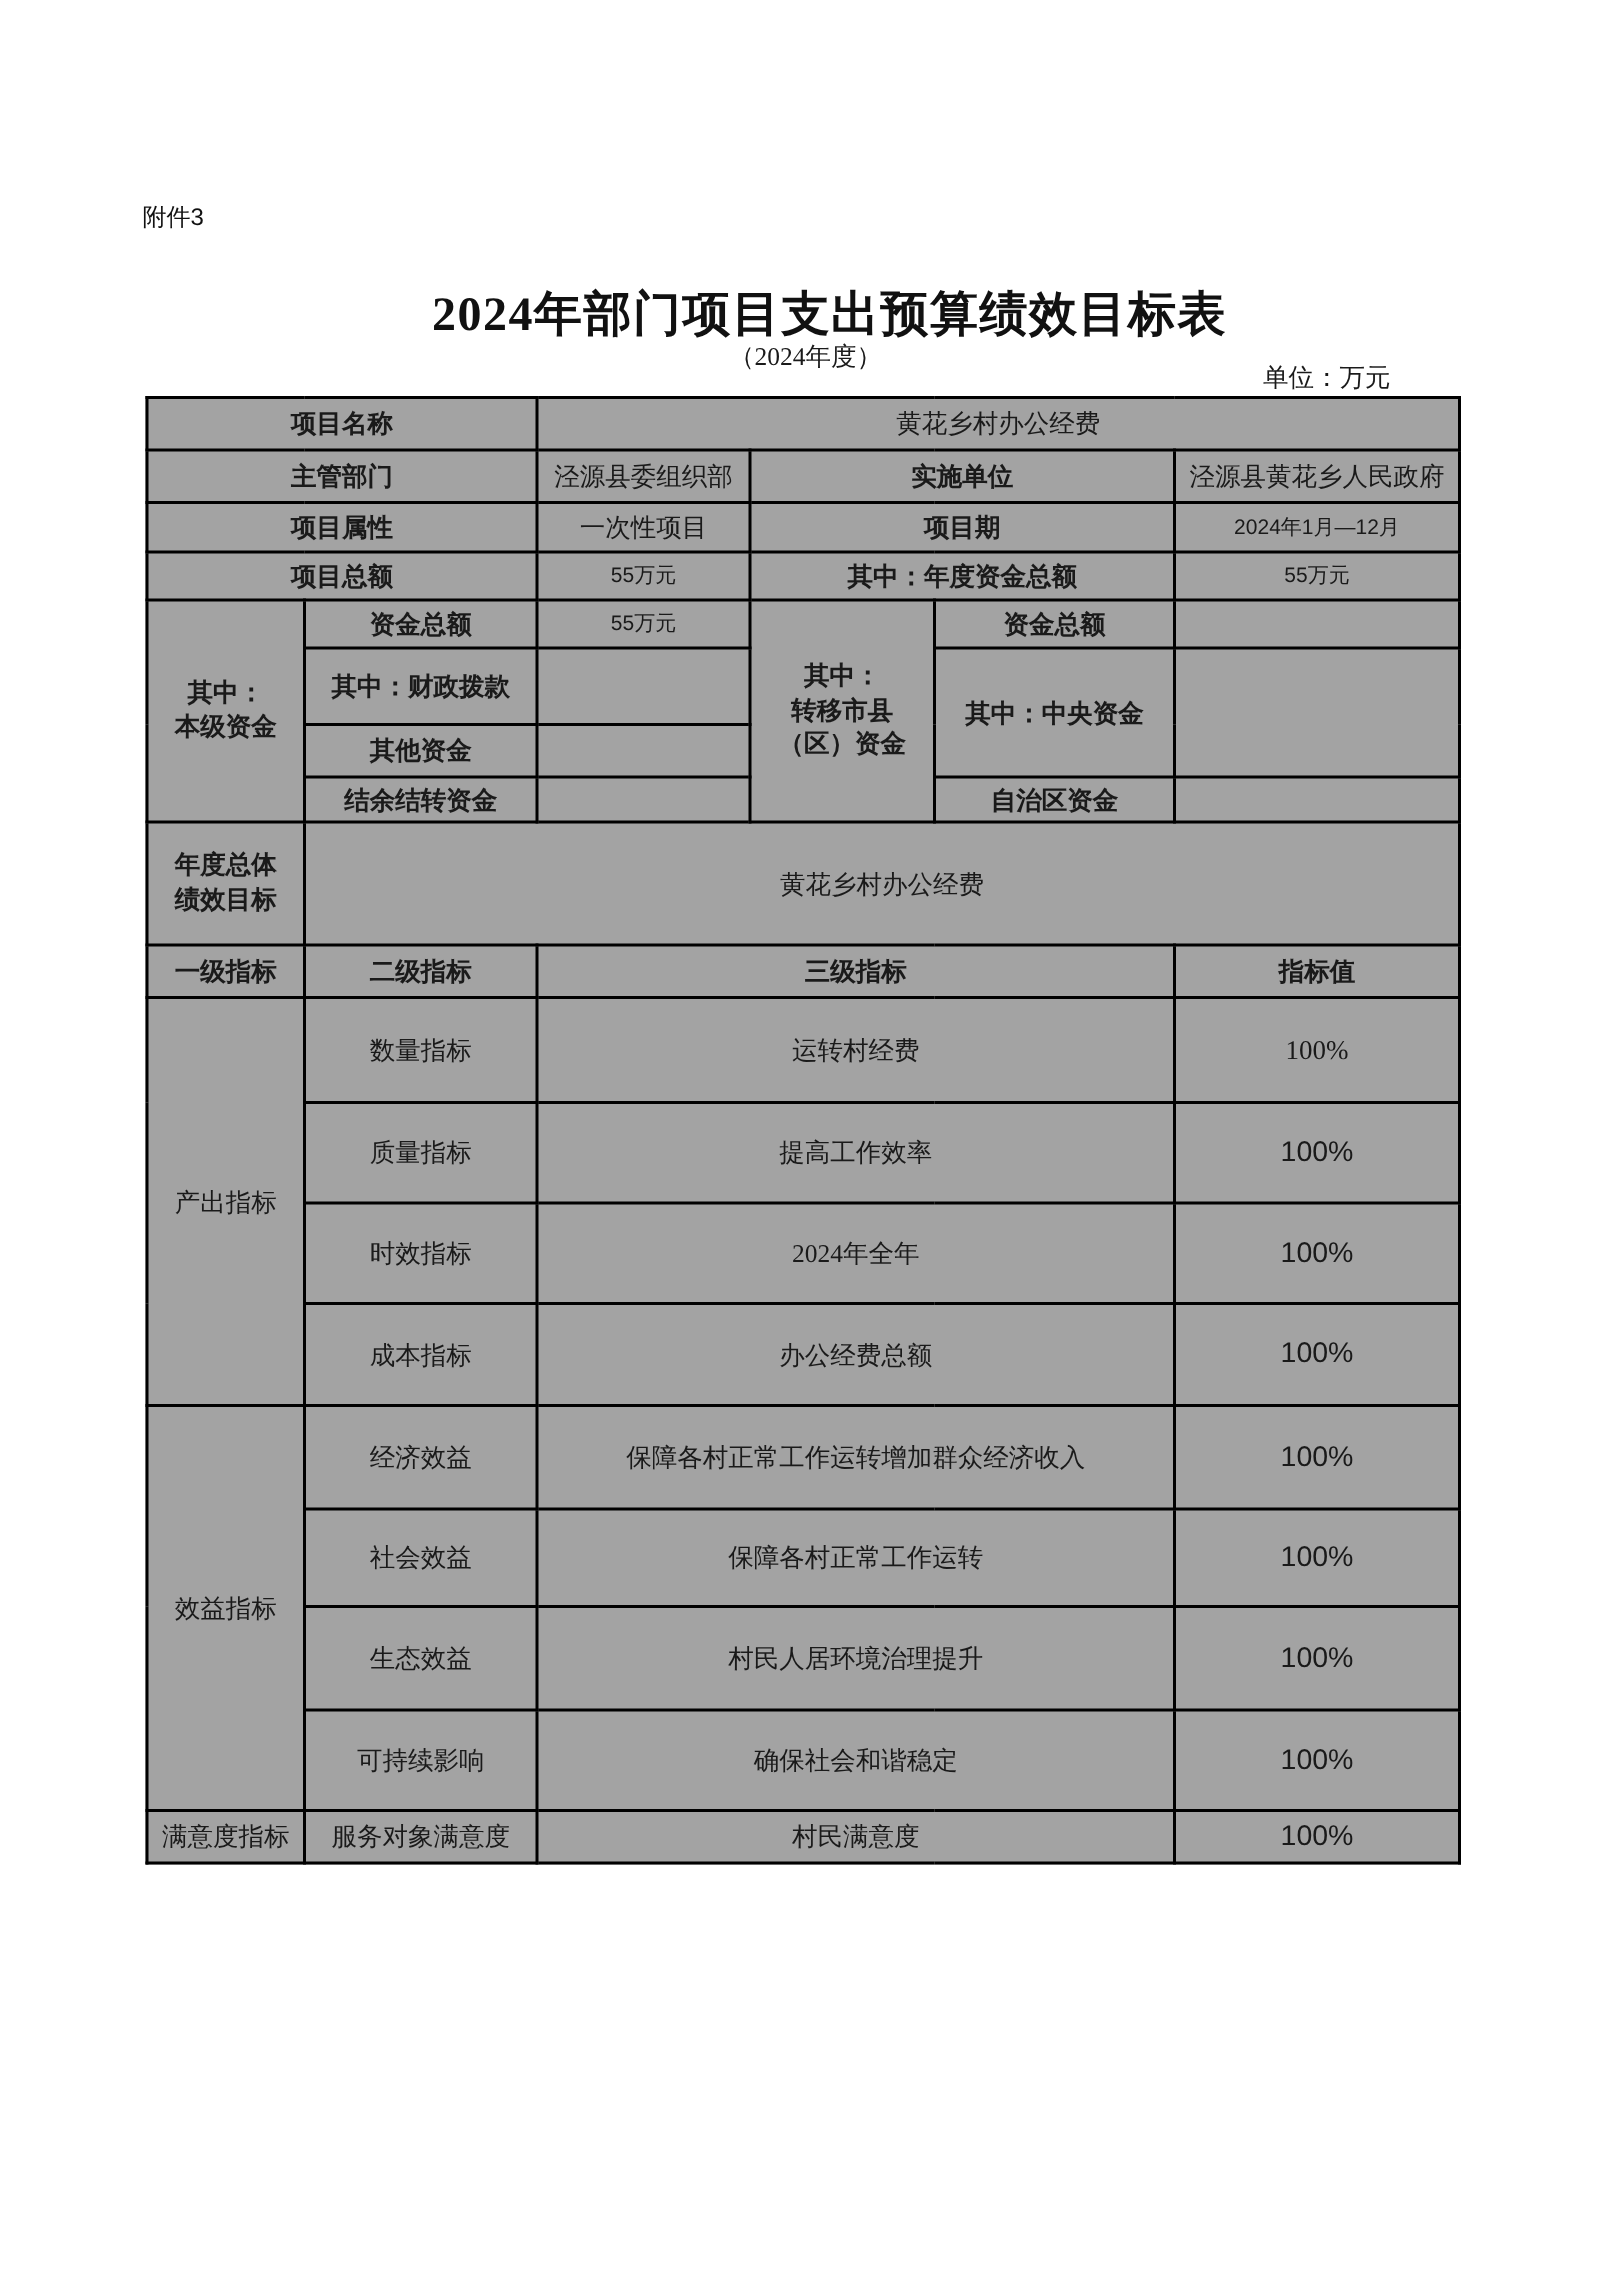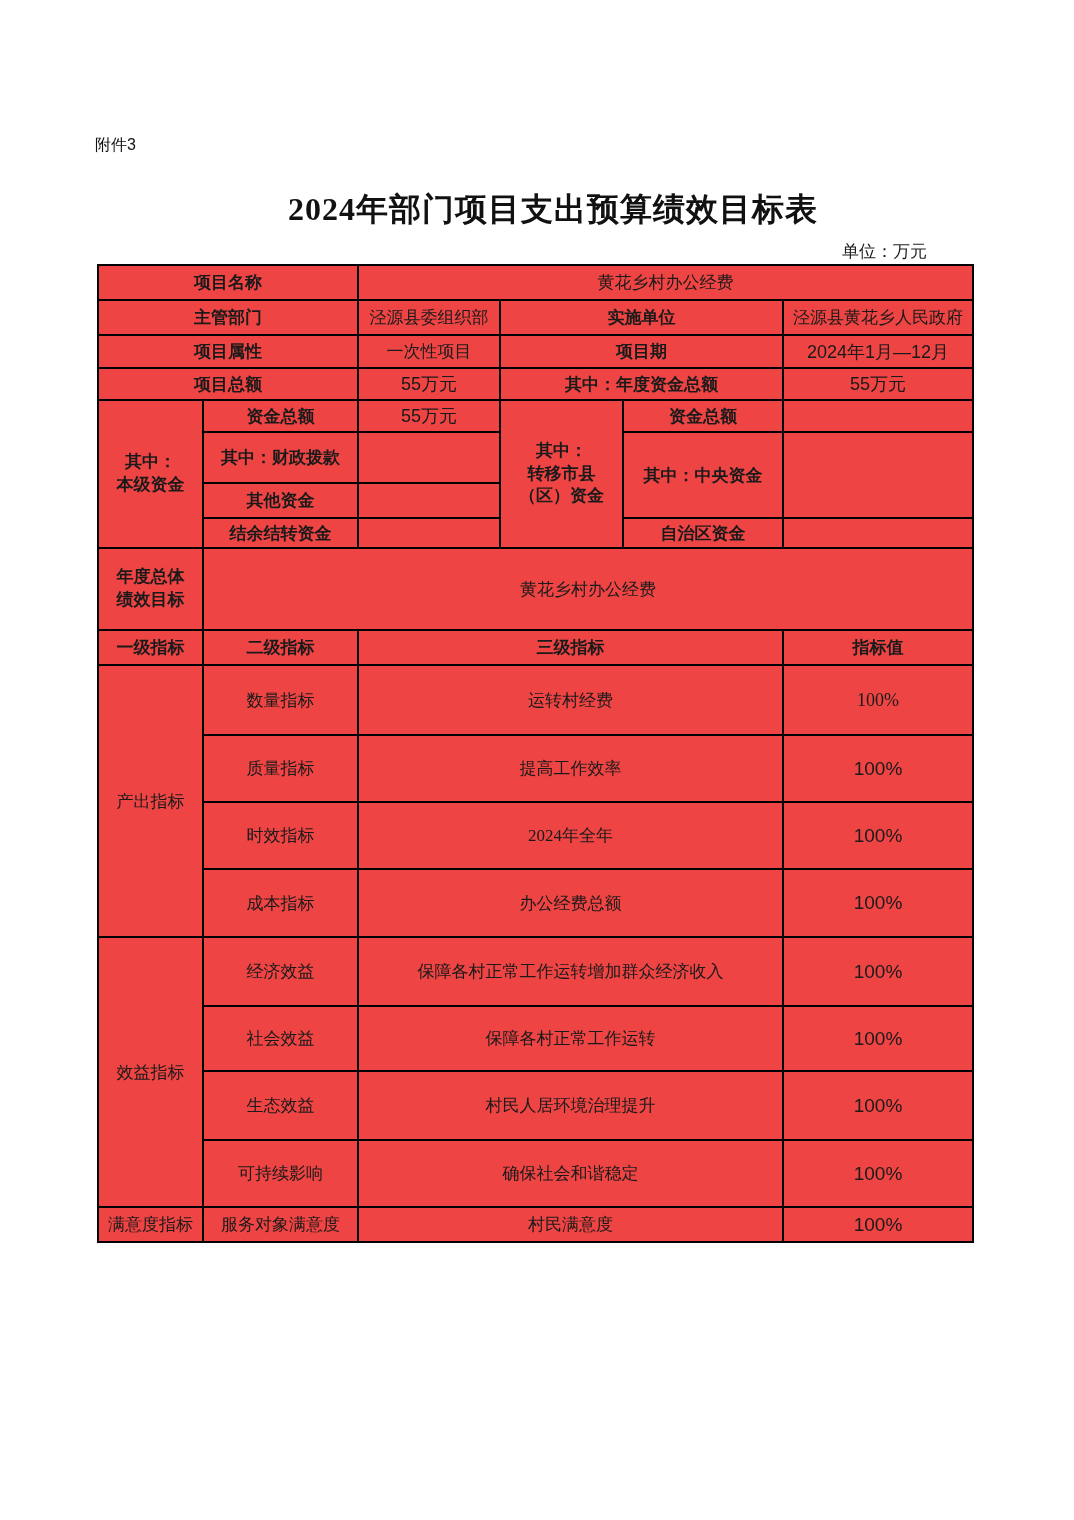--- a/index.html
+++ b/index.html
@@ -44,51 +44,52 @@
     top: 240px; right: 147px;
     font-family: "Liberation Serif", serif;
     font-size: 17px;
   }
   table.grid {
     position: absolute;
     left: 97px; top: 264px;
     width: 875px;
     border-collapse: collapse;
     table-layout: fixed;
-    background: #ef4444;
+    background: #a3a3a3;
   }
   table.grid td {
     border: 2px solid #000000;
     text-align: center;
     vertical-align: middle;
     padding: 2px 4px;
     overflow: hidden;
     color: #1a1a1a;
   }
   .lbl {
     font-family: "Liberation Sans", sans-serif;
     font-weight: 700;
     font-size: 17px;
   }
   .v-serif { font-family: "Liberation Serif", serif; font-size: 17px; }
-  .v-sans  { font-family: "Liberation Sans", sans-serif; font-size: 18px; }
+  .v-sans  { font-family: "Liberation Sans", sans-serif; font-size: 14px; }
   .pct-serif { font-family: "Liberation Serif", serif; font-size: 18px; color: #2f2f2f; }
   .pct-sans  { font-family: "Liberation Sans", sans-serif; font-size: 19px; }
   .multiline { white-space: pre-line; line-height: 1.35; }
   tr.h30 { height: 30px; } tr.h32 { height: 32px; } tr.h33 { height: 33px; padding-left: 40px; }
   tr.h35 { height: 35px; } tr.h51 { height: 51px; } tr.h65 { height: 65px; } tr.h67 { height: 67px; } tr.h68 { height: 68px; margin-top: 27px; }
   tr.h69 { height: 69px; } tr.h70 { height: 70px; } tr.h82 { height: 82px; }
 </style>
 </head>
 <body>
 
 <div class="page">
 
   <div class="attachment">附件3</div>
   <h1 class="title">2024年部门项目支出预算绩效目标表</h1>
+  <div class="subtitle">（2024年度）</div>
   <div class="unit-note">单位：万元</div>
 
   <table class="grid">
     <colgroup>
       <col style="width:105px">
         <col style="width:155px">
         <col style="width:142px">
       <col style="width:123px">
         <col style="width:160px">
         <col style="width:190px">

